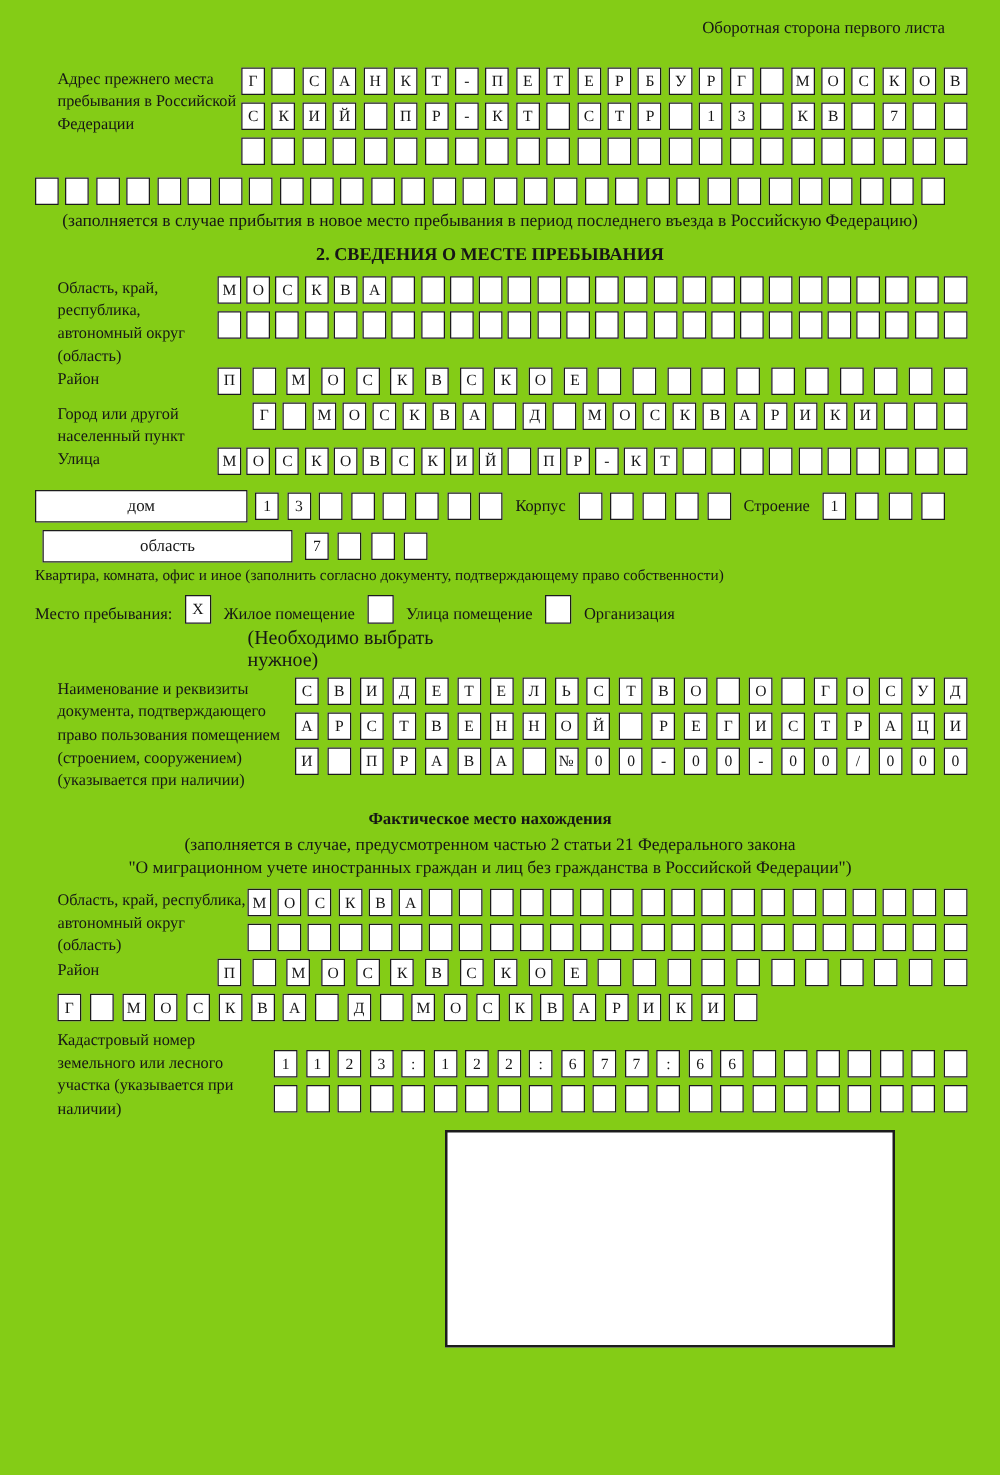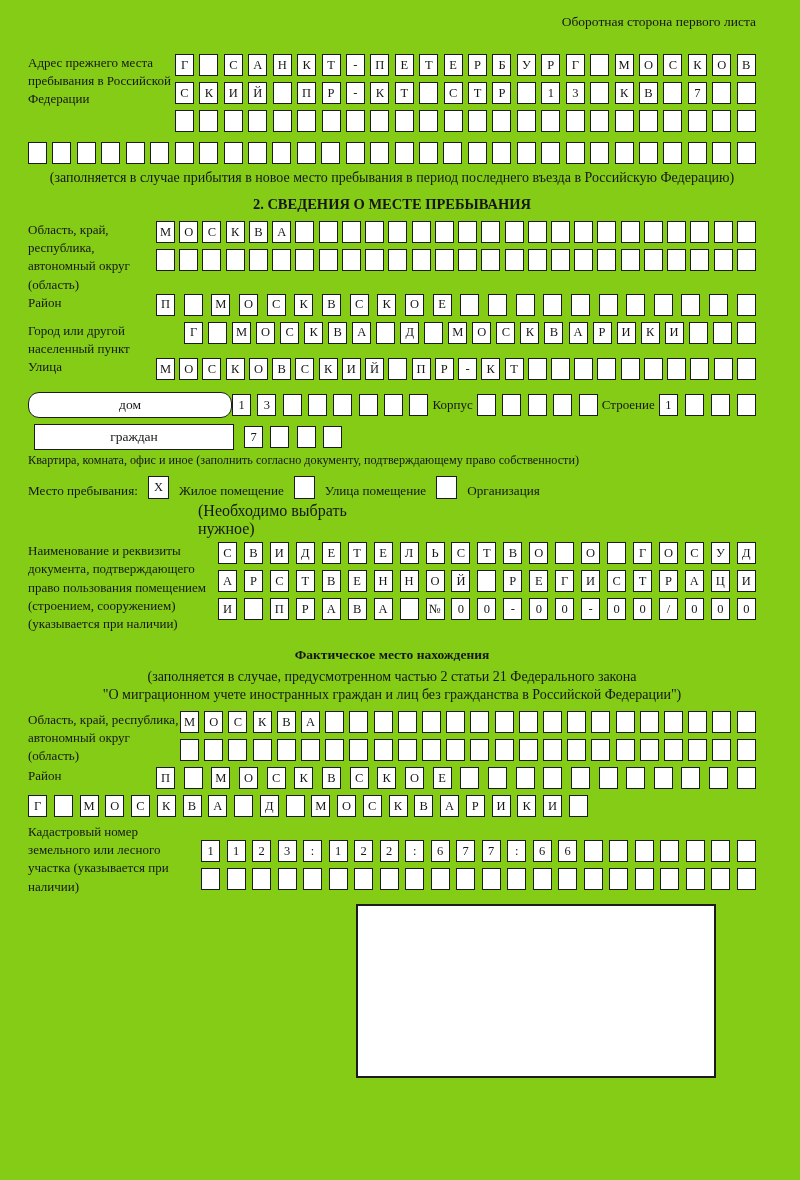--- a/index.html
+++ b/index.html
@@ -6,21 +6,21 @@
   .page{
     position:relative;
     width:800px;height:1180px;
     background:#84cc16;color:#161616;
     font-family:"Liberation Serif","DejaVu Serif",serif;
     box-sizing:border-box;
     padding:14px 44px 10px 28px;
     overflow:hidden;
   }
   .hdr-note{ text-align:right; font-size:13.5px; margin-bottom:24px; }
-  .fl{ display:flex; align-items:flex-start; }
+  .fl{ display:flex; align-items:flex-start;margin-left:18px; }
   .lbl{ font-size:13px; line-height:1.4; flex:none; }
   .rowstack{ flex:1; }
   .boxrow{ display:flex; justify-content:space-between; margin-bottom:6px; }
   .cb{
     width:19px;height:22px; border:1.6px solid #1c1c1c; box-sizing:border-box;
     display:flex;align-items:center;justify-content:center;
     font-size:12.5px; flex:none; background:#fff;
   }
   .wb{
     border:1.6px solid #1c1c1c; height:26px; box-sizing:border-box;
@@ -315,21 +315,21 @@
         <div class="cb"></div>
         <div class="cb"></div>
         <div class="cb"></div>
         <div class="cb"></div>
         <div class="cb"></div>
         <div class="cb"></div>
       </div>
   </div>
 
   <div class="houseline" style="width:728px;">
-    <div class="wb" style="width:204px;border-radius:11px;">дом</div>
+    <div class="wb" style="width:170px;">дом</div>
     <div class="boxrow" style="width:198px;margin-bottom:0;">
         <div class="cb">1</div>
         <div class="cb">3</div>
         <div class="cb"></div>
         <div class="cb"></div>
         <div class="cb"></div>
         <div class="cb"></div>
         <div class="cb"></div>
         <div class="cb"></div>
       </div>
@@ -344,21 +344,21 @@
     <div class="inl">Строение</div>
     <div class="boxrow" style="width:98px;margin-bottom:0;">
         <div class="cb">1</div>
         <div class="cb"></div>
         <div class="cb"></div>
         <div class="cb"></div>
       </div>
   </div>
 
   <div class="houseline" style="width:320px;justify-content:flex-start;gap:10px;margin-left:6px;">
-    <div class="wb" style="width:200px;">граждан</div>
+    <div class="wb" style="width:200px;">область</div>
     <div class="boxrow" style="width:98px;margin-bottom:0;">
         <div class="cb">7</div>
         <div class="cb"></div>
         <div class="cb"></div>
         <div class="cb"></div>
       </div>
   </div>
   <div class="smallnote">Квартира, комната, офис и иное (заполнить согласно документу, подтверждающему право собственности)</div>
 
   <div class="stayline">

